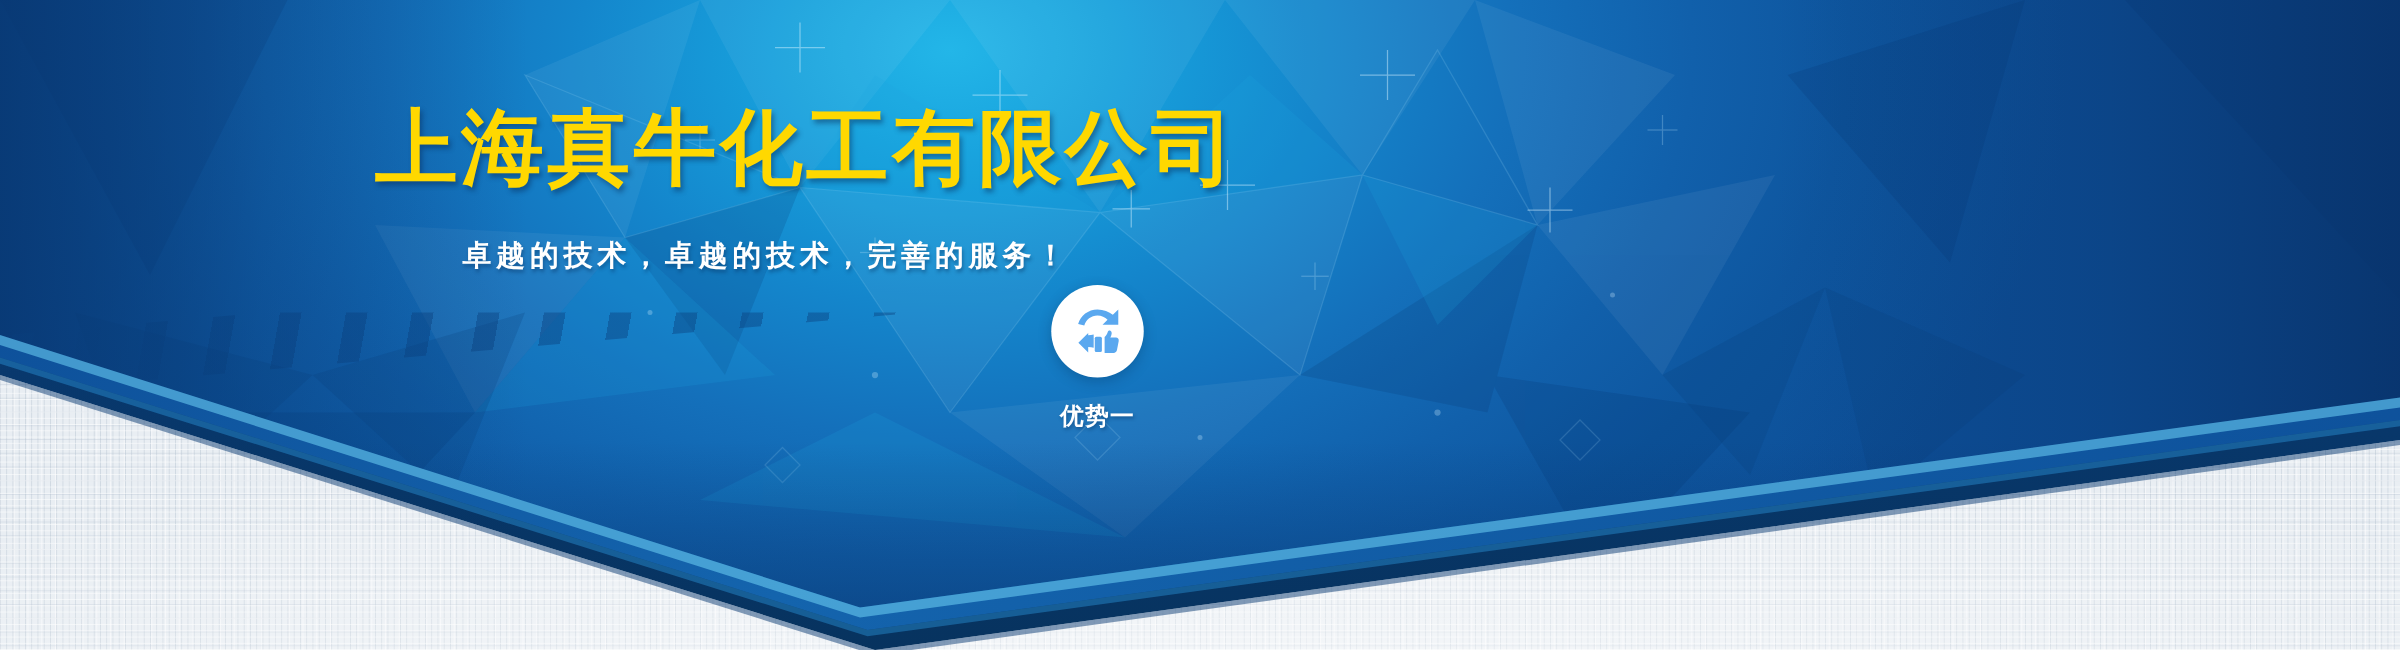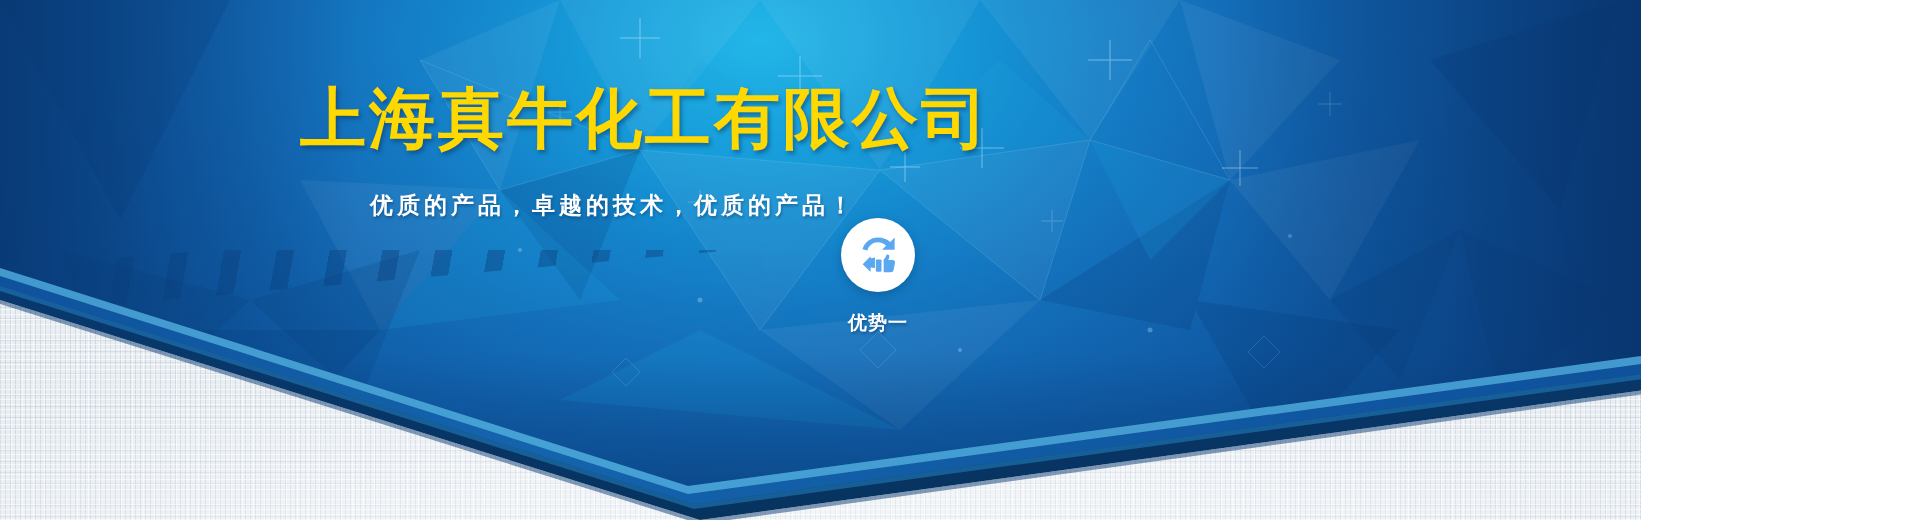--- a/index.html
+++ b/index.html
@@ -1,21 +1,21 @@
 <!DOCTYPE html>
 <html><head>
 <meta charset="utf-8">
 <title>Banner</title>
 <style>
   html,body{margin:0;padding:0;background:#fff;}
   body{font-family:"DejaVu Sans","Liberation Sans",sans-serif;}
 
   #banner{
     position:relative;
-    width:1641px;
+    width:1920px;
     height:520px;
     overflow:hidden;
     background:#4c1d95;
     user-select:none;
   }
 
   
   .paper{
     position:absolute; inset:0;
     background-color:#e9eef3;
@@ -118,21 +118,21 @@
     line-height:1;
     letter-spacing:4px;
     font-weight:700;
     color:#ffffff;
     text-shadow:1px 2px 3px rgba(6,40,86,.40);
     white-space:nowrap;
   }
 
   .features{
     position:absolute;
-    left:824px; top:218px;
+    left:824px; top:228px;
     display:flex;
     align-items:flex-start;
     gap:34px;
     justify-content:space-between;
   }
   .feature{
     width:108px;
     display:flex;
     flex-direction:column;
     align-items:center;
@@ -258,21 +258,21 @@
 
   <svg class="crease" viewBox="0 0 1920 520" preserveAspectRatio="none">
     <polygon points="0,268 688,486 1920,318 1920,326 688,494 0,276" fill="#6fd3f5" opacity="0.55"></polygon>
     <polygon points="0,286 694,504 1920,336 1920,341 694,509 0,291" fill="#2a93d8" opacity="0.45"></polygon>
     <polygon points="0,300 700,520 1920,352 1920,356 700,524 0,304" fill="#0b3c74" opacity="0.5"></polygon>
   </svg>
 
   <div class="content">
 
     <div class="title">上海真牛化工有限公司</div>
-    <div class="subtitle">优质的产品，卓越的技术，优质的产品！</div>
+    <div class="subtitle">卓越的技术，卓越的技术，完善的服务！</div>
 
     <div class="features">
 
       <div class="feature">
         <div class="bubble">
           <svg width="42" height="42" viewBox="0 0 48 48">
             <g fill="#5aa8ef">
               <path d="M24 4C15.5 4 8.4 9.6 6.3 17.3l5.6 1.5C13.4 13.4 18.2 9.5 24 9.5c3.6 0 6.9 1.5 9.2 3.9l-4.6 4.6H43V4l-5 5C34.5 5.9 29.5 4 24 4z"></path>
               <path d="M15.5 25.5l-9 9 9 9v-5.2c2 .2 3.6.4 5 .7V26.9c-1.6.3-3.2.6-5 .8v-2.2z"></path>
               <rect x="21.5" y="29" width="6.5" height="14" rx="1.4"></rect>

